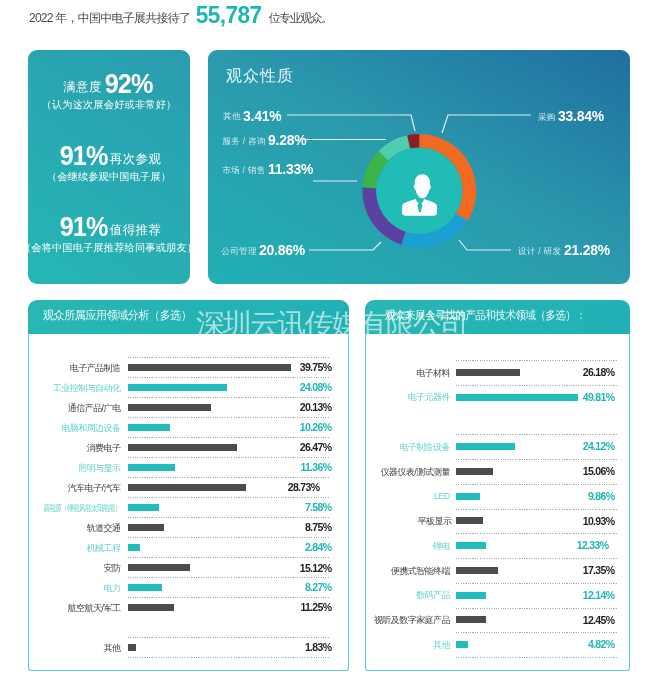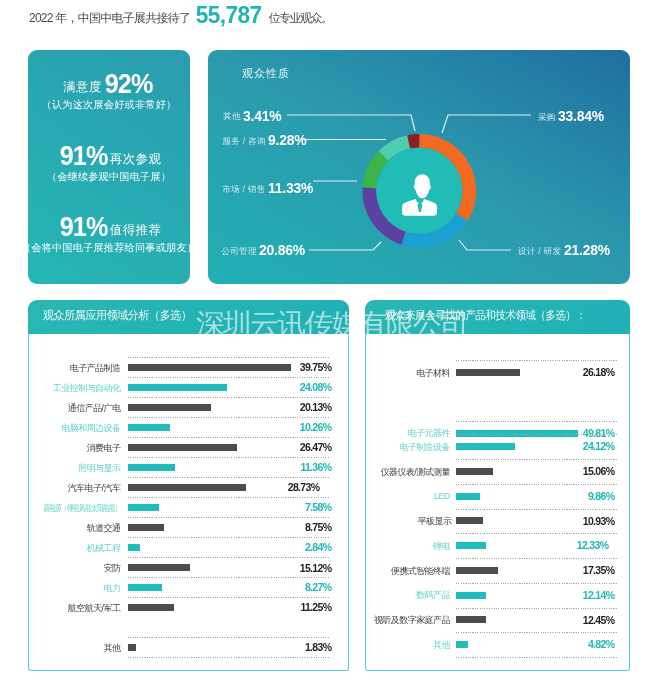--- a/index.html
+++ b/index.html
@@ -28,21 +28,21 @@
       background:linear-gradient(28deg,#21b1b3 0%,#2b99ad 52%,#1f6fa0 100%);}
 
   .sat-block{position:absolute;left:-20px;width:202px;text-align:center;color:#fff;}
   .sat-main{white-space:nowrap;height:22px;line-height:22px;}
   .sat-lbl{font-size:12.4px;letter-spacing:.5px;vertical-align:0px;}
   .sat-val{font-size:28px;font-weight:bold;letter-spacing:-1.0px;
            display:inline-block;transform:scaleX(.90);transform-origin:center bottom;
            line-height:20px;vertical-align:-2px;}
   .sat-note{font-size:10.2px;line-height:11px;margin-top:3px;letter-spacing:.18px;white-space:nowrap;}
 
-  #donut-title{position:absolute;left:34px;top:16px;color:#eaf7fa;font-size:11px;
+  #donut-title{position:absolute;left:18px;top:16px;color:#eaf7fa;font-size:16px;
                letter-spacing:1px;}
 
   
   .callout{position:absolute;color:#fff;white-space:nowrap;}
   .callout .nm{font-size:8.6px;color:#d5eaf0;letter-spacing:.25px;vertical-align:1.2px;margin-right:2.5px;}
   .callout .vl{font-size:15px;font-weight:bold;letter-spacing:-0.25px;
                display:inline-block;transform:scaleX(.93);transform-origin:left center;
                margin-right:-2.6px;}
   .co-left{text-align:right;}
   .co-right{text-align:left;}
@@ -120,21 +120,21 @@
         <path d="M79 65 L203 65 L207 81" fill="none" stroke="#dfeff3" stroke-width="1.2"></path>
         <path d="M97 89.5 L178 89.5" fill="none" stroke="#dfeff3" stroke-width="1.2"></path>
         <path d="M105 131 L149 131" fill="none" stroke="#dfeff3" stroke-width="1.2"></path>
         <path d="M101 200 L165 200 L173 192" fill="none" stroke="#dfeff3" stroke-width="1.2"></path>
         <path d="M234 83 L240 65 L323 65" fill="none" stroke="#dfeff3" stroke-width="1.2"></path>
         <path d="M251 190 L259 200 L303 200" fill="none" stroke="#dfeff3" stroke-width="1.2"></path>
       </svg>
     <div id="callouts" style="position:absolute;left:0;top:0;width:422px;height:234px">
         <div class="callout co-left" style="right: 348px; top: 56.5px;"><span class="nm">其他</span><span class="vl">3.41%</span></div>
         <div class="callout co-left" style="right: 323px; top: 81px;"><span class="nm">服务 / 咨询</span><span class="vl">9.28%</span></div>
-        <div class="callout co-left" style="right: 316px; top: 129px;"><span class="nm">市场 / 销售</span><span class="vl">11.33%</span></div>
+        <div class="callout co-left" style="right: 316px; top: 110px;"><span class="nm">市场 / 销售</span><span class="vl">11.33%</span></div>
         <div class="callout co-left" style="right: 324px; top: 191px;"><span class="nm">公司管理</span><span class="vl">20.86%</span></div>
         <div class="callout co-right" style="left: 330px; top: 57px;"><span class="nm">采购</span><span class="vl">33.84%</span></div>
         <div class="callout co-right" style="left: 310px; top: 191px;"><span class="nm">设计 / 研发</span><span class="vl">21.28%</span></div>
       </div>
   </div>
 
   <div class="bpanel" id="apps-panel">
     <div class="bhead">
         <span>观众所属应用领域分析（多选）</span>
       </div>
@@ -231,21 +231,21 @@
     <div class="bhead">
         <span>观众来展会寻找的产品和技术领域（多选）：</span>
       </div>
     <div class="bbody" id="prod-body">
         <div class="row dark" style="top: 26.2px; height: 24.75px;">
           <div class="rsep" style="left: 90px; width: 161px; top: 0px;"></div>
           <div class="rlabel" style="right: 178.5px; top: 7.5px;">电子材料</div>
           <div class="rbar" style="left: 90px; top: 8.6px; width: 64.06px;"></div>
           <div class="rval" style="right: 14px; top: 7px;">26.18%</div>
         </div>
-        <div class="row teal" style="top: 50.95px; height: 24.75px; margin-top: 36px;">
+        <div class="row teal" style="top: 50.95px; height: 24.75px;">
           <div class="rsep" style="left: 90px; width: 161px; top: 0px;"></div>
           <div class="rlabel" style="right: 178.5px; top: 7.5px;">电子元器件</div>
           <div class="rbar" style="left: 90px; top: 8.6px; width: 121.89px;"></div>
           <div class="rval" style="right: 14px; top: 7px;">49.81%</div>
         </div>
         <div class="row teal" style="top: 100.45px; height: 24.75px;">
           <div class="rsep" style="left: 90px; width: 161px; top: 0px;"></div>
           <div class="rlabel" style="right: 178.5px; top: 7.5px;">电子制造设备</div>
           <div class="rbar" style="left: 90px; top: 8.6px; width: 59.02px;"></div>
           <div class="rval" style="right: 14px; top: 7px;">24.12%</div>

